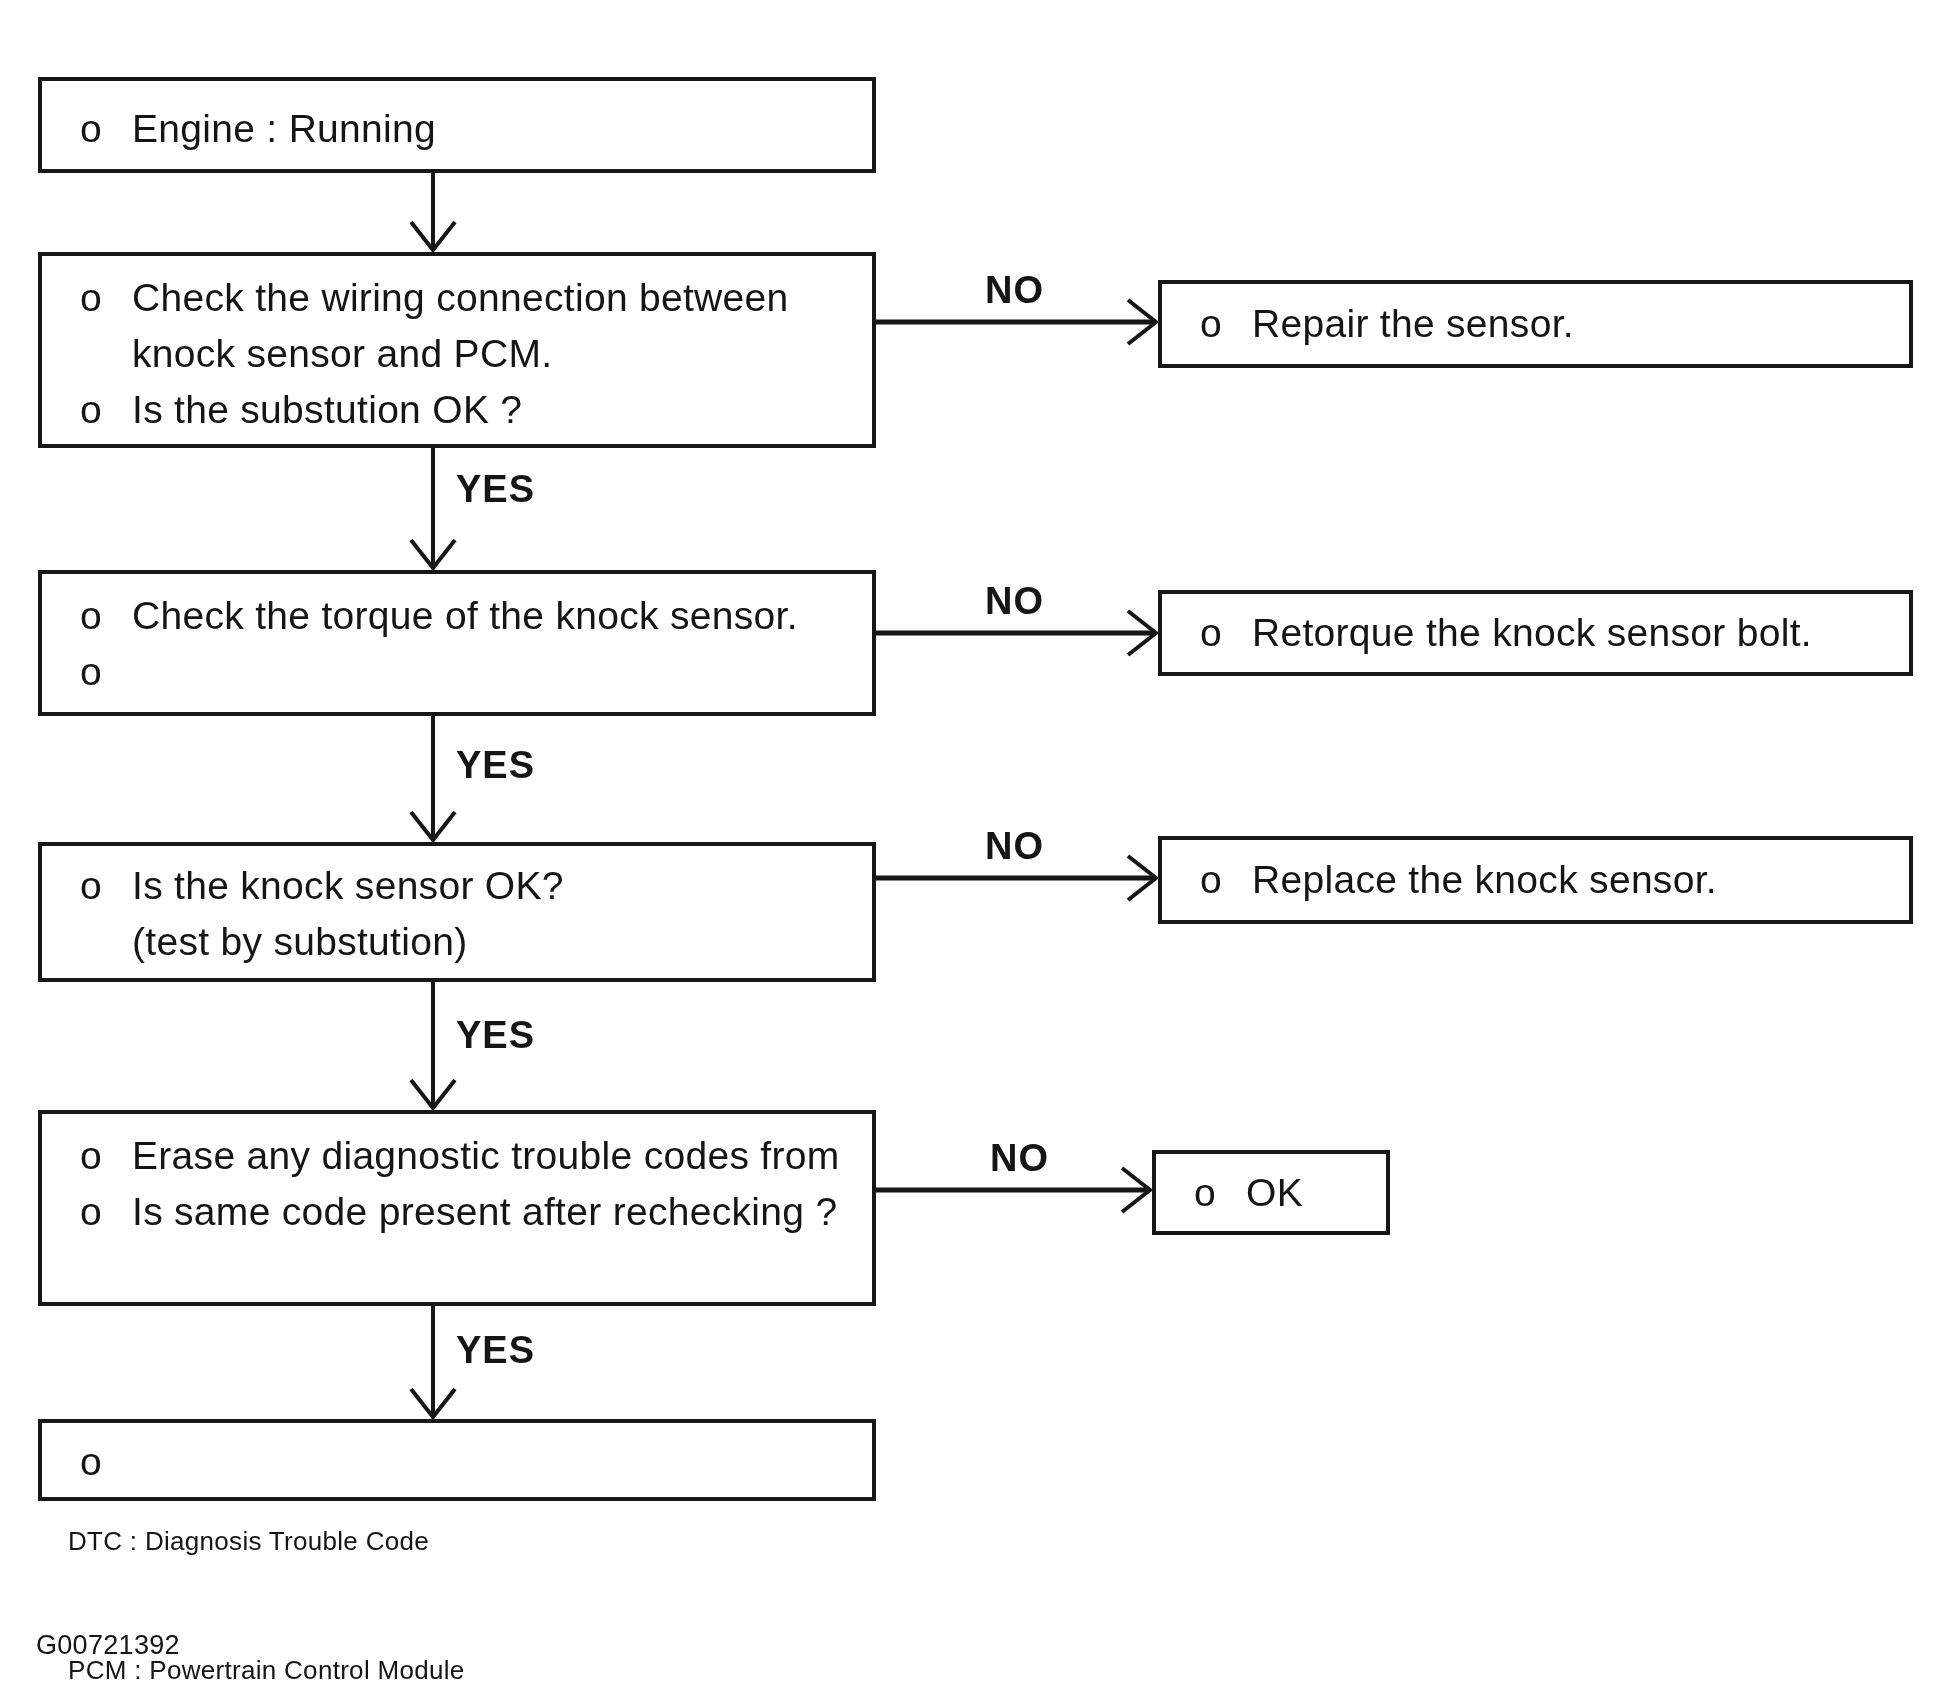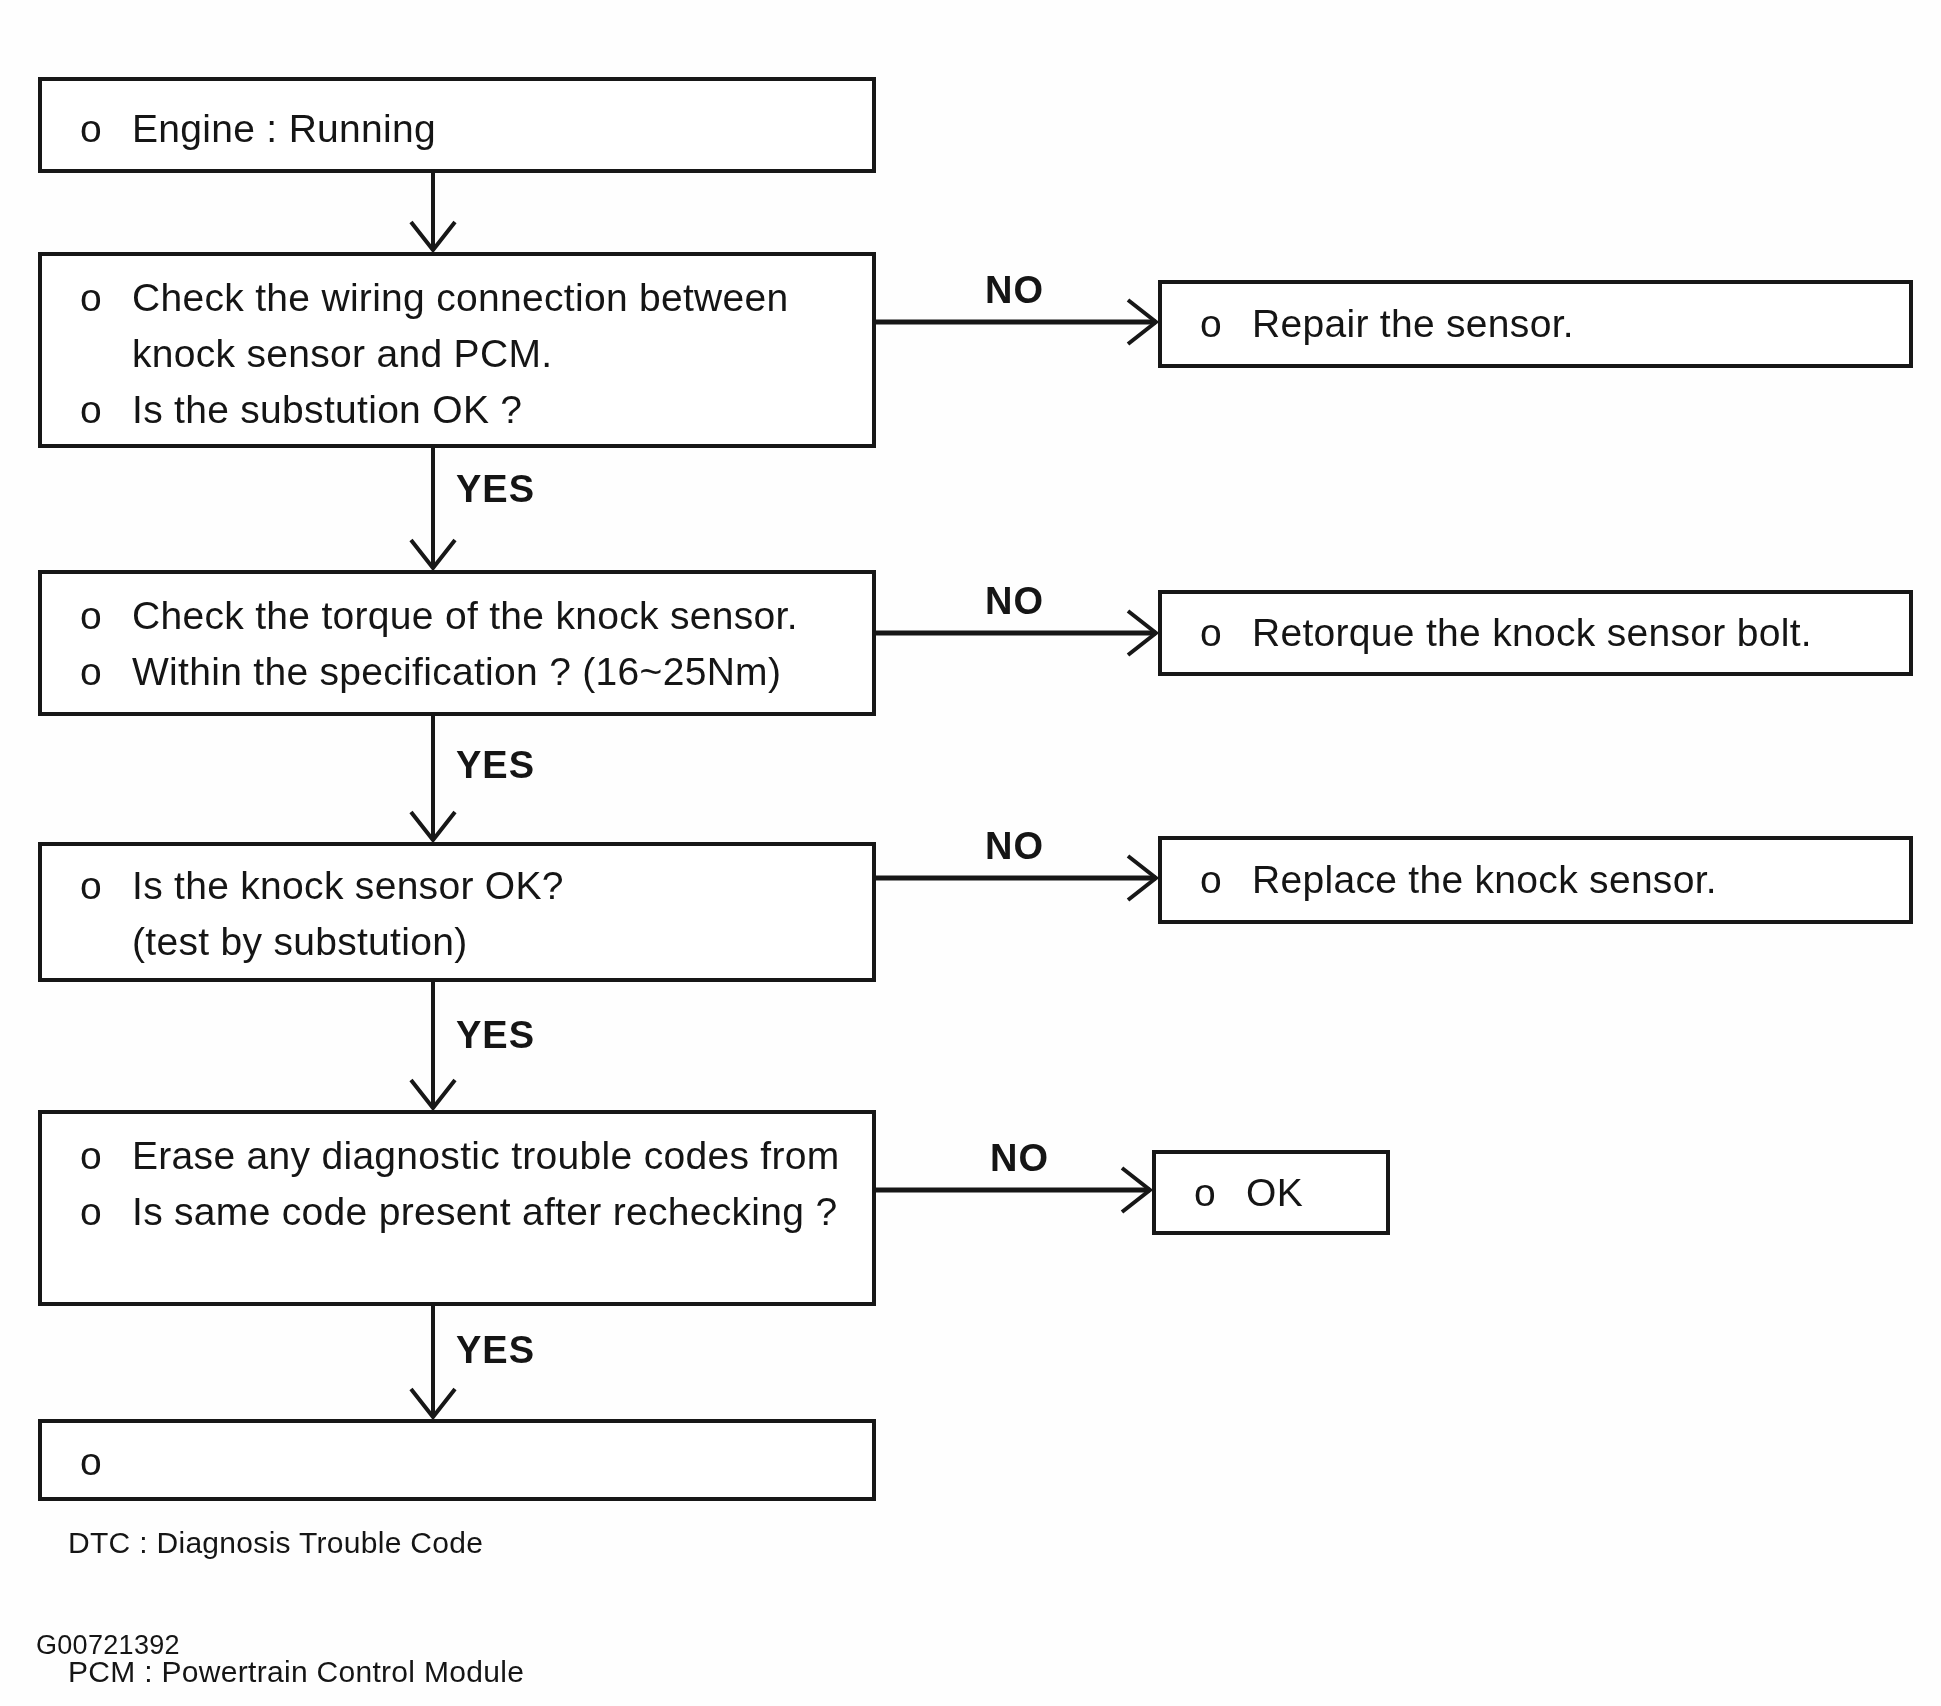--- a/index.html
+++ b/index.html
@@ -27,21 +27,21 @@
   .edge-label{
     position:absolute;
     font-size:38px;
     letter-spacing:1px;
     line-height:44px;
     white-space:nowrap;
     font-weight:bold;
   }
   .footer-line{
     position:absolute;
-    font-size:30px;
+    font-size:26px;
     letter-spacing:0.3px;
     white-space:nowrap;
   }
   .figure-code{
     position:absolute;
     font-size:27px;
     letter-spacing:0.3px;
     white-space:nowrap;
   }
   svg.arrows{position:absolute;left:0;top:0;}
@@ -127,21 +127,20 @@
   </div>
 
   <div class="box" style="left:38px;top:570px;width:838px;height:146px;">
     <div class="content" style="padding-top:14px;">
       <div class="line">
         <span class="bullet">o</span>
         <span>Check the torque of the knock sensor.</span>
       </div>
       <div class="line">
         <span class="bullet">o</span>
-        <span>Within the specification ? (16~25Nm)</span>
       </div>
     </div>
   </div>
 
   <div class="box" style="left:38px;top:842px;width:838px;height:140px;">
     <div class="content" style="padding-top:12px;">
       <div class="line">
         <span class="bullet">o</span>
         <span>Is the knock sensor OK?</span>
       </div>

